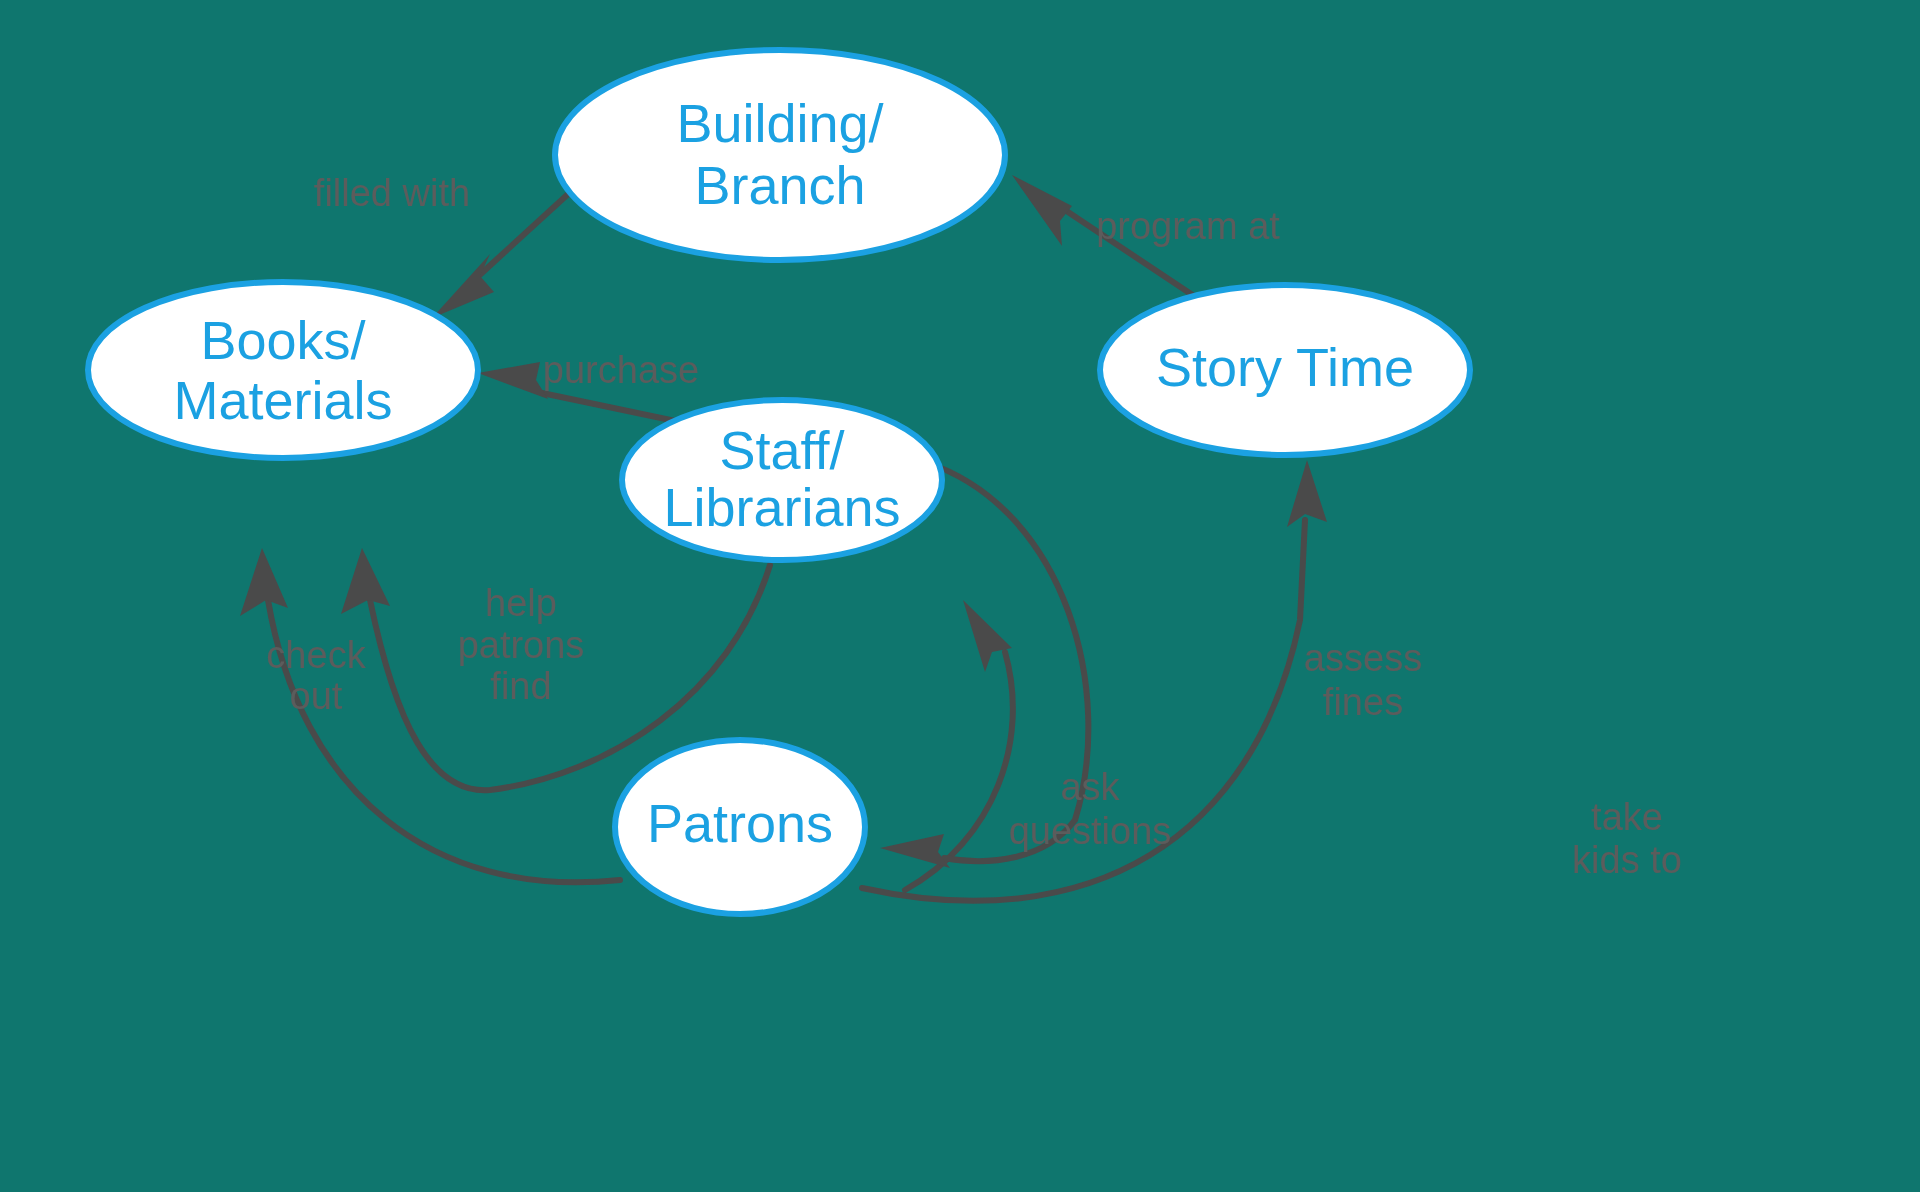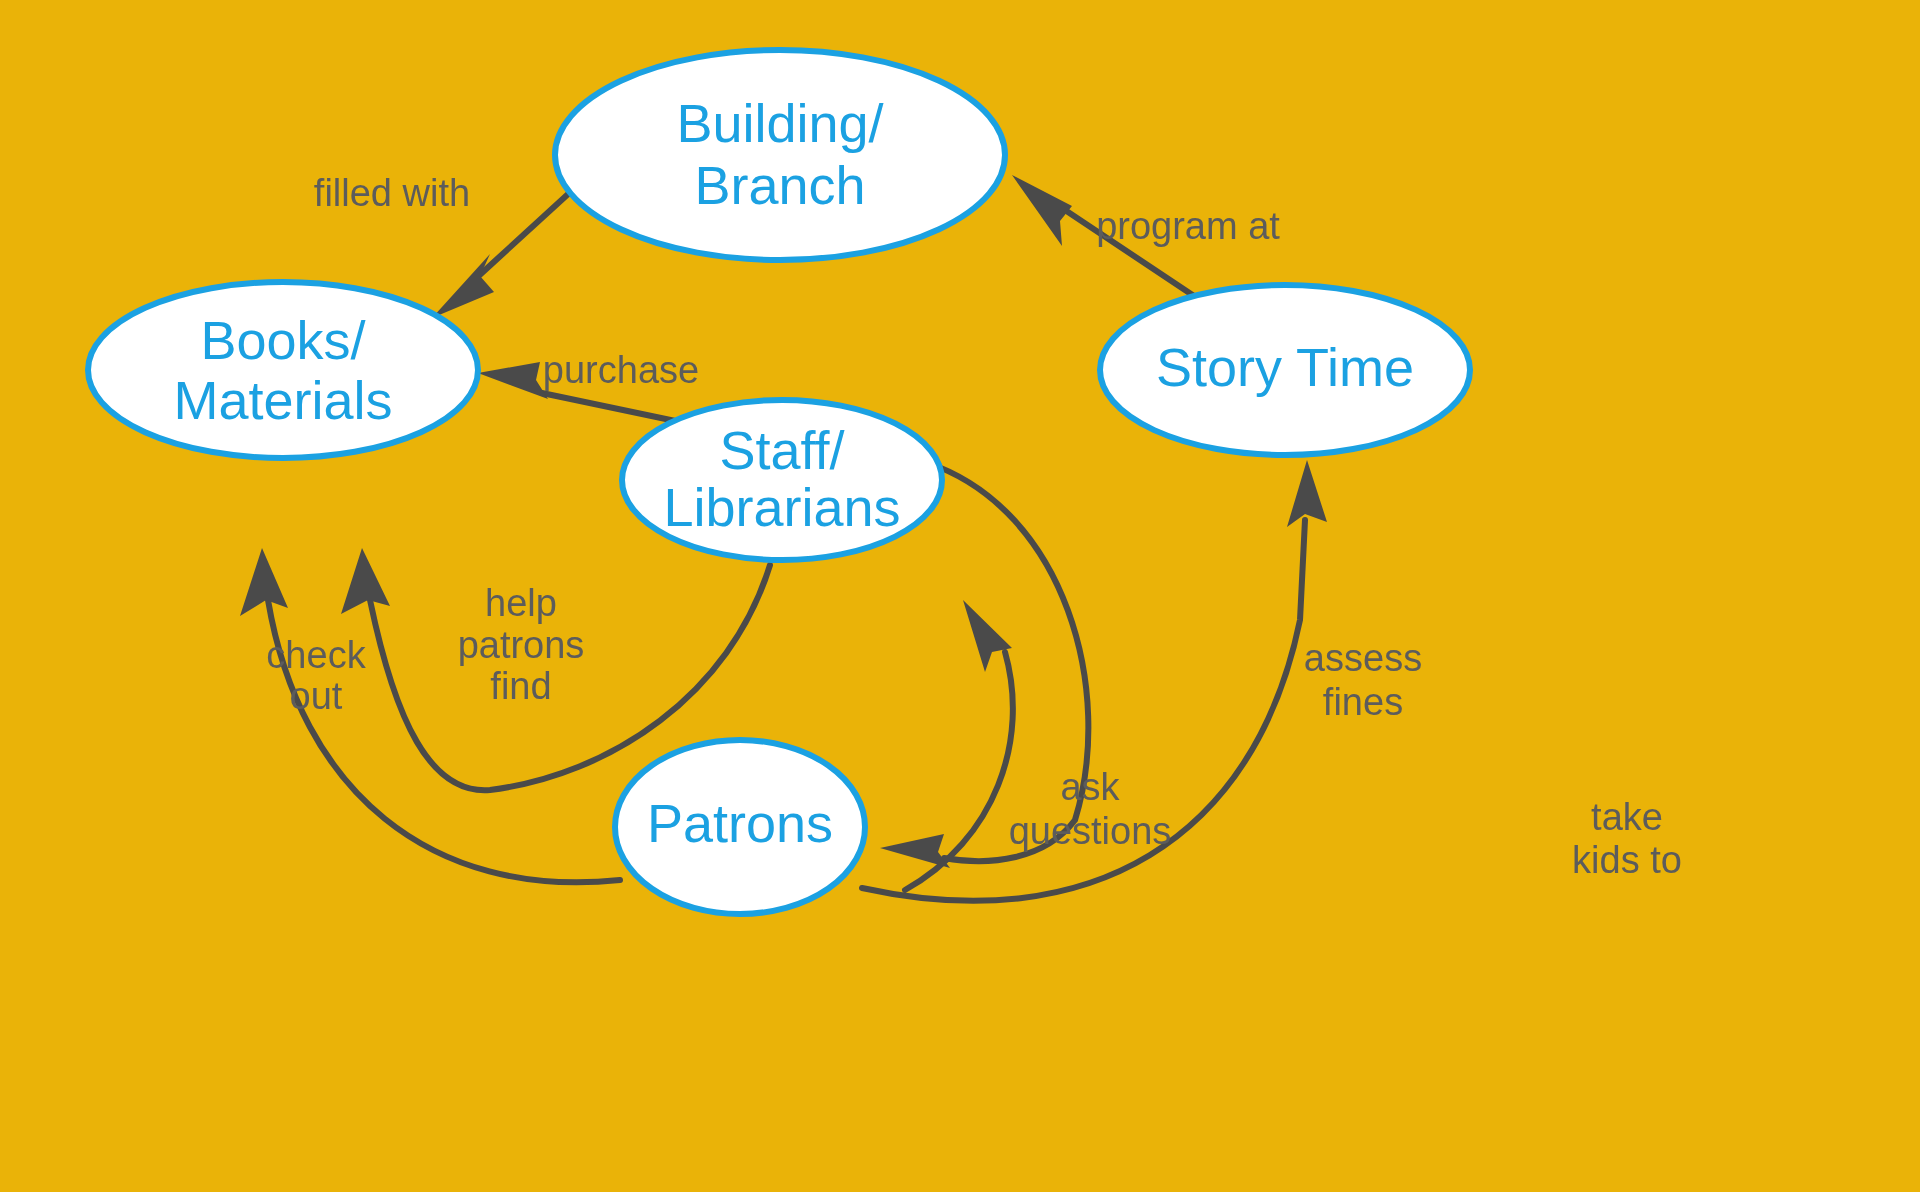--- a/index.html
+++ b/index.html
@@ -10,21 +10,21 @@
   body {
     width: 1920px;
     height: 1192px;
     font-family: "Liberation Sans", sans-serif;
     overflow: hidden;
   }
   #diagram-root {
     position: relative;
     width: 1920px;
     height: 1192px;
-    background: #eab308;
+    background: #0f766e;
   }
   svg.diagram-canvas {
     position: absolute;
     top: 0;
     left: 0;
     width: 1920px;
     height: 1192px;
     display: block;
   }
   .node-ellipse {

